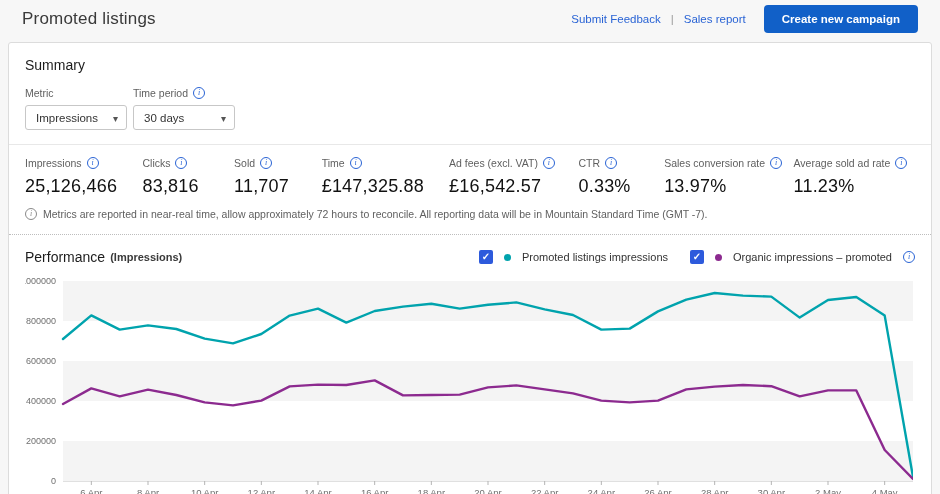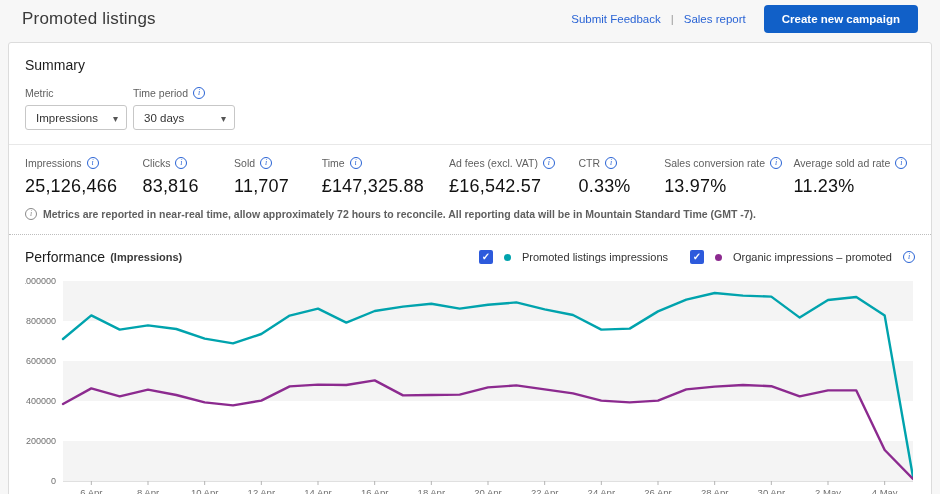--- a/index.html
+++ b/index.html
@@ -52,21 +52,21 @@
   
   .info-icon { display:inline-flex; align-items:center; justify-content:center;
     width:12px; height:12px; border:1px solid #2a64d5; border-radius:50%;
     color:#2a64d5; flex:0 0 auto; cursor:pointer; }
   .info-icon::after { content:"i"; font-size:8px; font-family:"Liberation Serif", serif;
     font-style:italic; line-height:1; }
   .info-icon.gray { border-color:#8a8a8a; color:#8a8a8a; cursor:default; }
 
   
   .note { display:flex; align-items:center; gap:6px; margin-top:11px; }
-  .note-text { font-size:10.5px; color:#5f5f5f;font-weight:bold; }
+  .note-text { font-size:10.5px; color:#5f5f5f; }
 
   
   .perf-header { display:flex; align-items:center; margin-top:14px; }
   .perf-sub { font-size:11px; color:#3a3a3a; margin-left:5px;font-weight:bold; }
   .legend { margin-left:auto; display:flex; align-items:center; gap:22px; }
   .legend-item { display:flex; align-items:center; gap:11px; cursor:pointer; }
   .checkbox { width:14px; height:14px; background:#2d5adc; border-radius:2px;
     display:inline-flex; align-items:center; justify-content:center; }
   .checkbox::after { content:"✓"; color:#fff; font-size:10px; font-weight:700; line-height:1; }
   .legend-dot { width:7px; height:7px; border-radius:50%; background:#999; }

